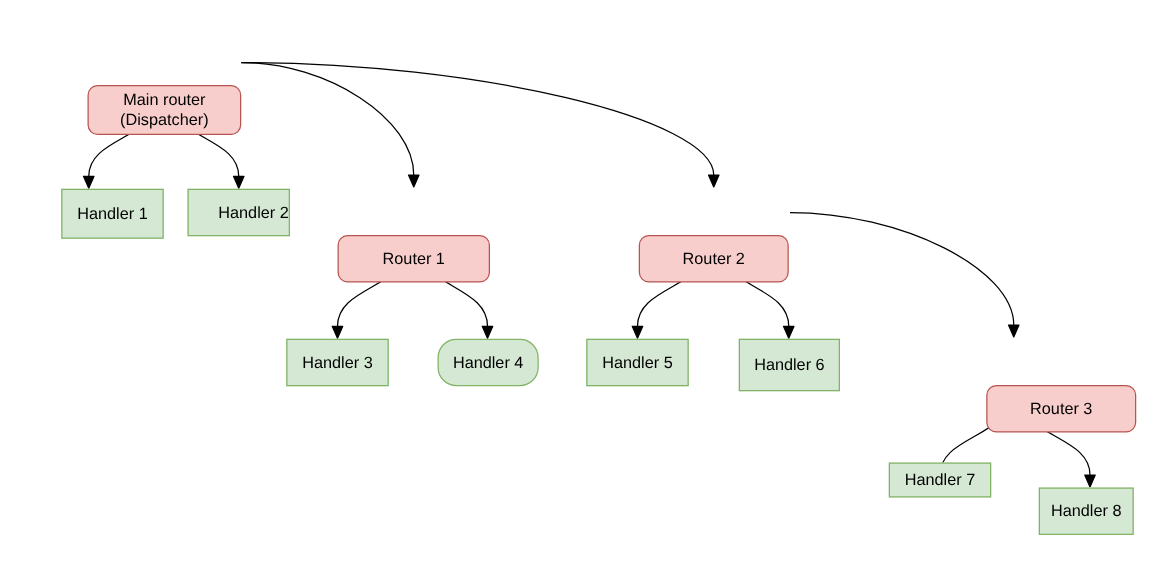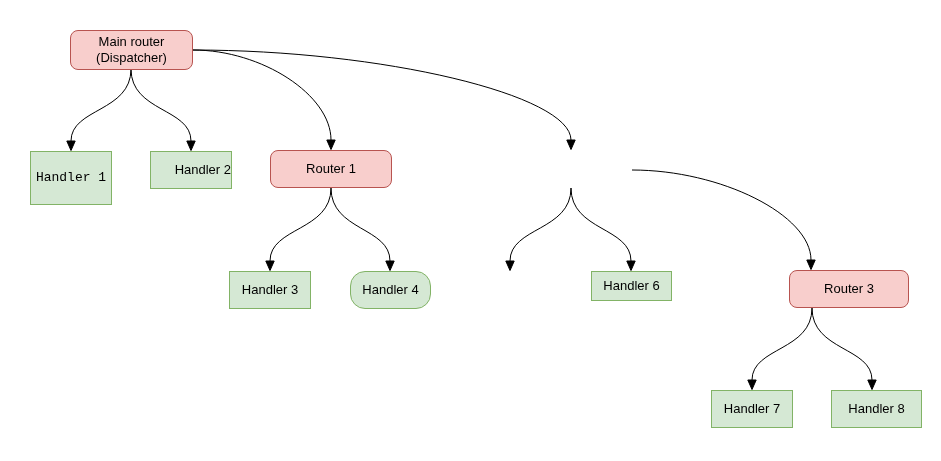--- a/index.html
+++ b/index.html
@@ -35,20 +35,21 @@
     box-sizing: border-box;
     text-align: center;
     font-size: 13px;
     line-height: 16px;
     color: #000000;
   }
   .router {
     background: #f8cecc;
     border: 1px solid #b85450;
     border-radius: 8px;
+    margin-top: 38px;
   }
   .handler {
     background: #d5e8d4;
     border: 1px solid #82b366;
   }
 </style>
 </head>
 <body>
 
 <div class="canvas">
@@ -89,51 +90,57 @@
     <path class="head" d="M 867.8,380 L 876.2,380 L 872,389.5 Z"></path>
   </svg>
 
   <div class="node router" style="left:70px; top:30px; width:123px; height:40px;">
     <div>
       <div>Main router</div>
       <div>(Dispatcher)</div>
     </div>
   </div>
 
-  <div class="node handler" style="left:30px; top:151px; width:82px; height:54px;font-family:Liberation Mono, monospace;">
+  <div class="node handler" style="left:49px; top:151px; width:82px; height:40px;">
     <span>Handler 1</span>
   </div>
 
   <div class="node handler" style="left:150px; top:151px; width:82px; height:38px;justify-content:flex-end;">
     <span>Handler 2</span>
   </div>
 
   <div class="node router" style="left:270px; top:150px; width:122px; height:38px;">
     <span>Router 1</span>
   </div>
 
+  <div class="node router" style="left:511px; top:150px; width:120px; height:38px;">
+    <span>Router 2</span>
+  </div>
 
   <div class="node handler" style="left:229px; top:271px; width:82px; height:38px;">
     <span>Handler 3</span>
   </div>
 
   <div class="node handler" style="left:350px; top:271px; width:81px; height:38px;border-radius:15px;">
     <span>Handler 4</span>
   </div>
 
+  <div class="node handler" style="left:469px; top:271px; width:82px; height:38px;">
+    <span>Handler 5</span>
+  </div>
 
-  <div class="node handler" style="left:591px; top:271px; width:81px; height:30px;">
+  <div class="node handler" style="left:591px; top:271px; width:81px; height:42px;">
     <span>Handler 6</span>
   </div>
 
   <div class="node router" style="left:789px; top:270px; width:120px; height:38px;">
     <span>Router 3</span>
   </div>
 
-  <div class="node handler" style="left:711px; top:390px; width:82px; height:38px;">
+  <div class="node handler" style="left:711px; top:370px; width:82px; height:28px;">
     <span>Handler 7</span>
   </div>
 
-  <div class="node handler" style="left:831px; top:390px; width:91px; height:38px;">
+  <div class="node handler" style="left:831px; top:390px; width:76px; height:38px;">
     <span>Handler 8</span>
   </div>
 
 </div>
 
 </body></html>

